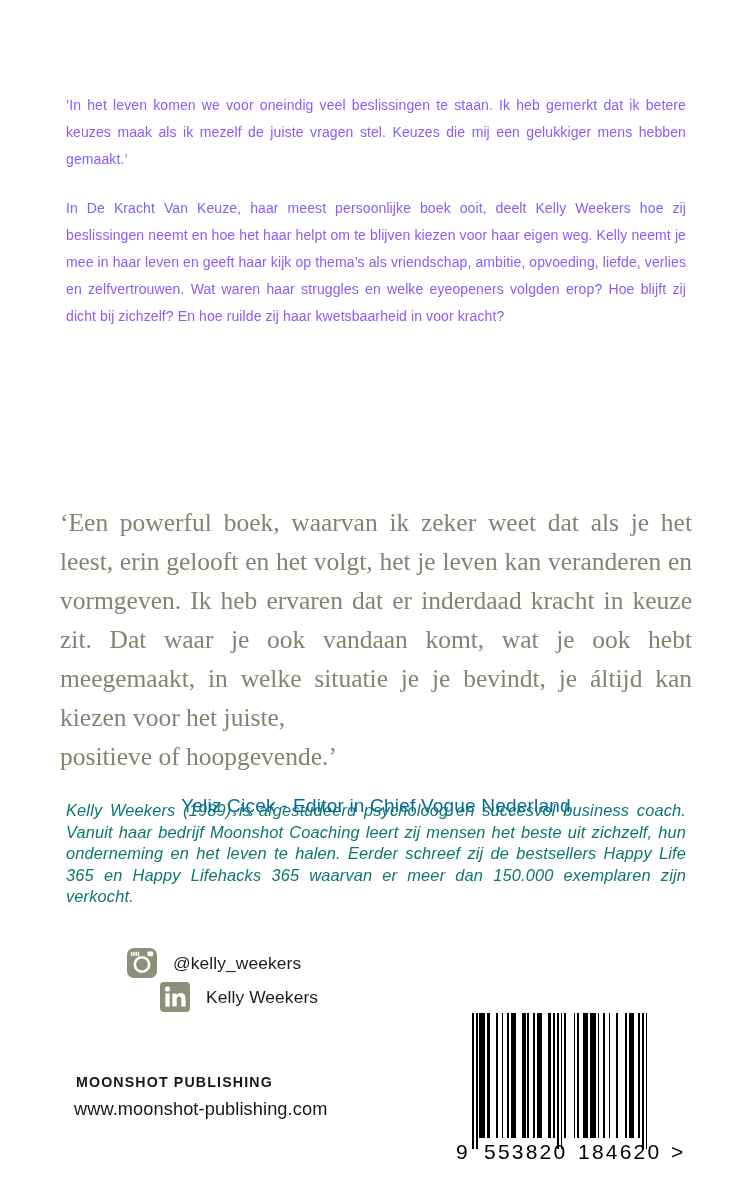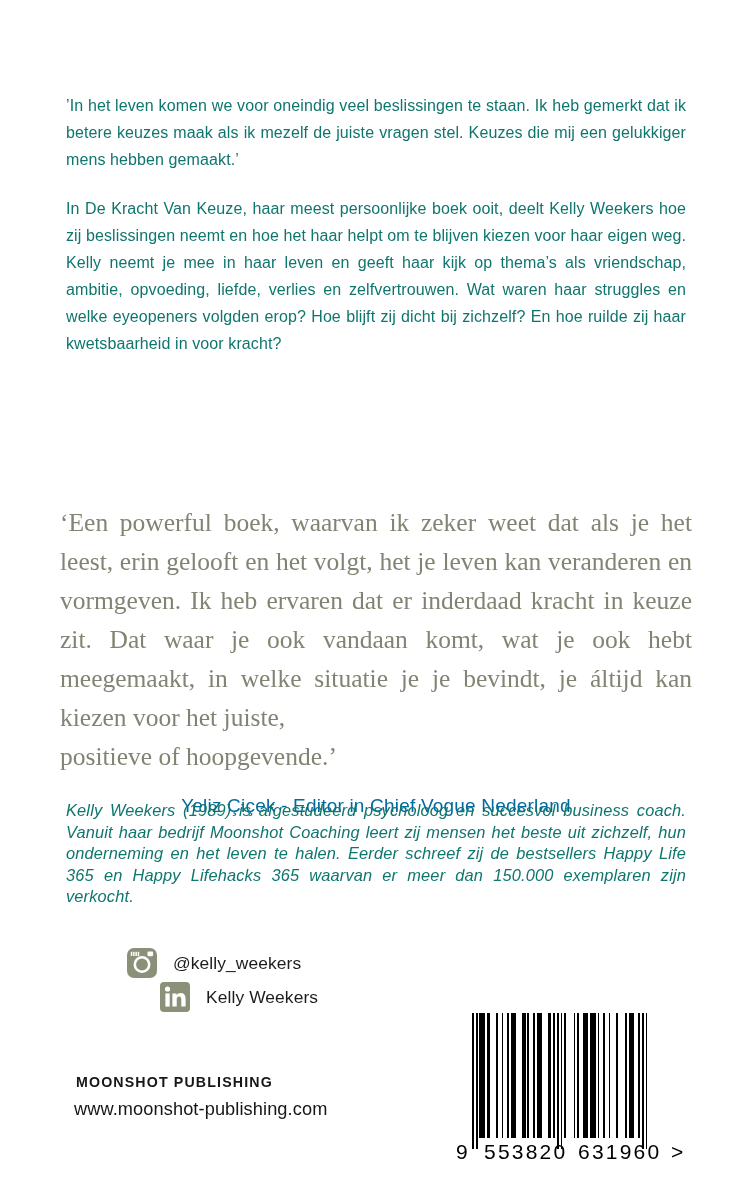--- a/index.html
+++ b/index.html
@@ -16,23 +16,23 @@
     overflow:hidden;
   }
 
   
   .blurb {
     position:absolute;
     left:66px; top:92px;
     width:620px;
   }
   .blurb p {
-    font-size:16px;
+    font-size:14px;
     line-height:27px;
-    color:#0f766e;
+    color:#8b5cf6;
     text-align:justify;
     text-justify:inter-word;
     letter-spacing:0.1px;
     margin-bottom:22px;
   }
   .blurb p:last-child { margin-bottom:0; }
 
   
   .testimonial {
     position:absolute;
@@ -270,18 +270,18 @@
         <div class="space" style="width: 3.7px;"></div>
         <div class="bar" style="width: 1.85px;"></div>
         <div class="space" style="width: 1.85px;"></div>
         <div class="bar guard" style="width: 1.85px;"></div>
         <div class="space" style="width: 1.85px;"></div>
         <div class="bar guard" style="width: 1.85px;"></div>
       </div>
     <div class="barcode-digits">
       <span class="bd-lead">9</span>
       <span class="bd-left">553820</span>
-      <span class="bd-right">631960</span>
+      <span class="bd-right">184620</span>
       <span class="bd-tail">&gt;</span>
     </div>
   </div>
 
 </div>
 
 </body></html>

